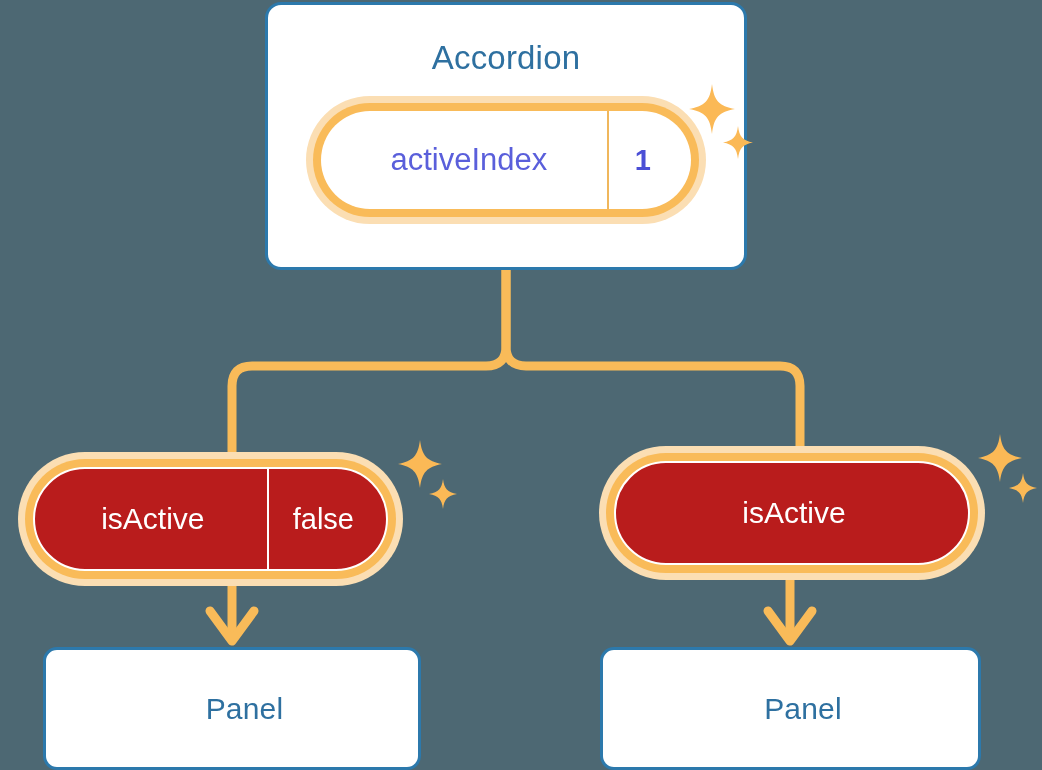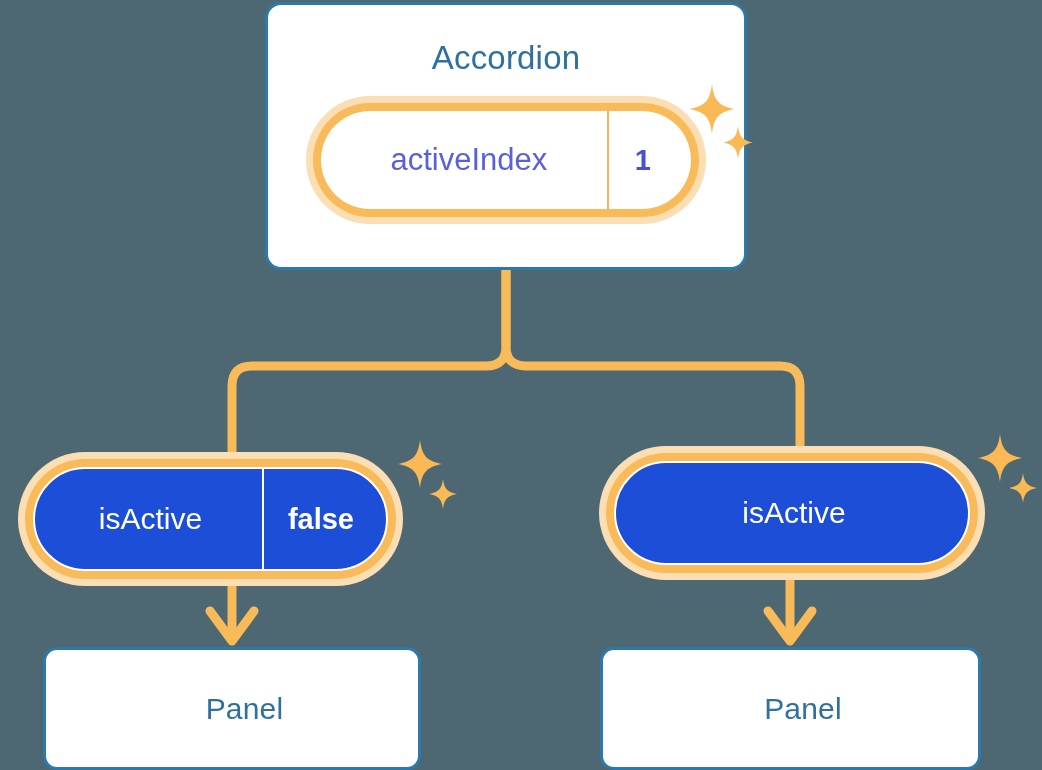--- a/index.html
+++ b/index.html
@@ -136,31 +136,31 @@
   .pill.light .pill-val {
     color: #4b4fd6;
     font-size: 29px;
     font-weight: bold;
     padding: 0 40px 0 26px;
     border-left: 2px solid #f0b75c;
     flex: 0 0 auto;
   }
 
   
-  .pill.solid { background: #1d4ed8; border: 2px solid #ffffff; }
+  .pill.solid { background: #b91c1c; border: 2px solid #ffffff; }
   .pill.solid .pill-key {
     color: #ffffff;
     font-size: 30px;
     padding: 0 24px 0 28px;
     flex: 1 1 auto;
   }
   .pill.solid .pill-val {
     color: #ffffff;
     font-size: 29px;
-    font-weight: bold;
+    font-weight: normal;
     padding: 0 32px 0 24px;
     border-left: 2px solid #ffffff;
     flex: 0 0 auto;
   }
 
   #pill-activeindex { left: 306px; top: 96px;  width: 400px; height: 128px; }
   #pill-left        { left: 18px;  top: 452px; width: 385px; height: 134px; }
   #pill-right       { left: 599px; top: 446px; width: 386px; height: 134px; }
 
   

